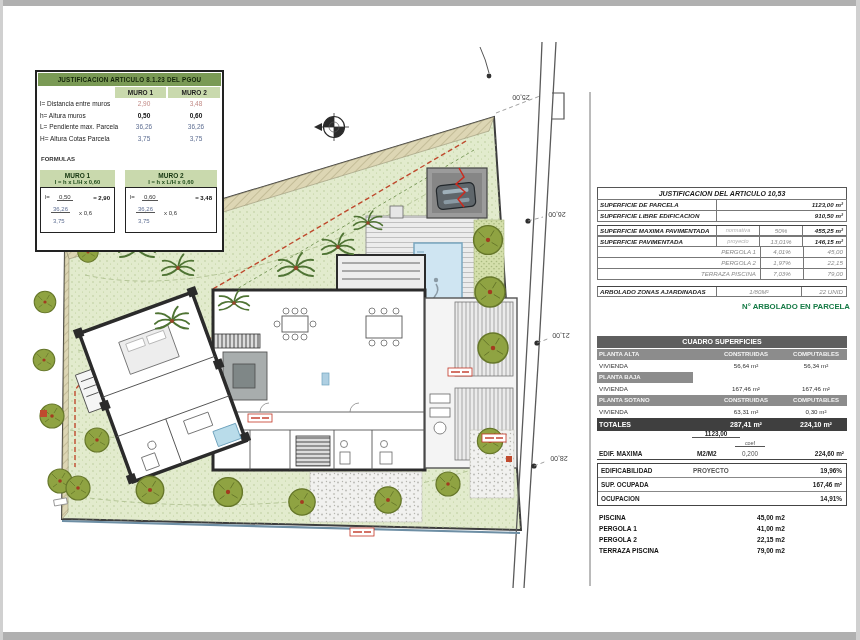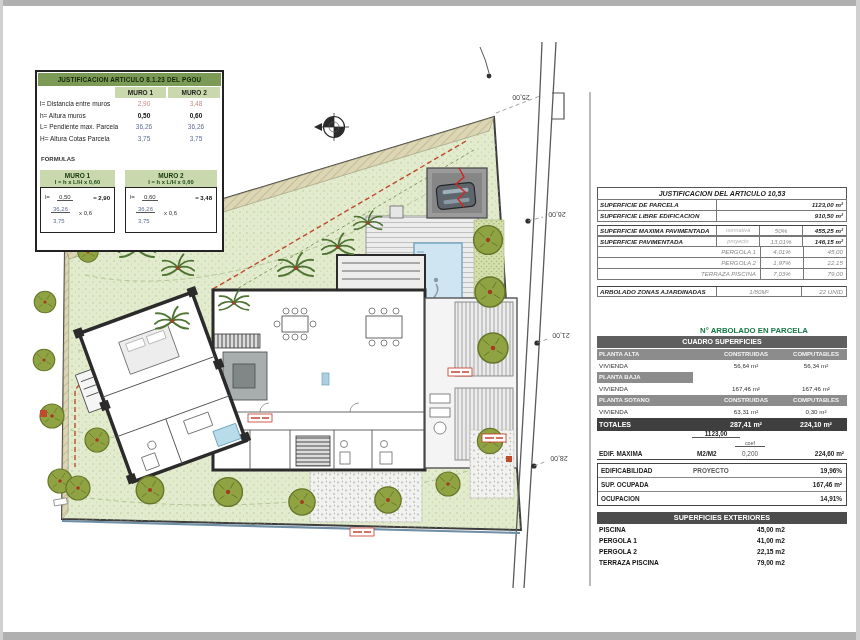--- a/index.html
+++ b/index.html
@@ -41,21 +41,21 @@
   .jt-row .c-lab{width:116px;padding-left:2px;border-right:0.8px solid #777;font-weight:bold;white-space:nowrap;overflow:hidden;}
   .jt-row .c-mid{width:42px;text-align:center;color:#b0b0b0;border-right:0.8px solid #777;font-size:5.6px;}
   .jt-row .c-pct{width:42px;text-align:center;color:#8a8a8a;border-right:0.8px solid #777;}
   .jt-row .c-val{flex:1;text-align:right;padding-right:3px;font-weight:bold;}
   .jt-row .c-val.gray{color:#8a8a8a;font-weight:normal;}
   .jt-row .c-labwide{width:158px;padding-right:4px;text-align:right;color:#8a8a8a;border-right:0.8px solid #777;}
   .jt-row .c-labarb{width:116px;padding-left:2px;border-right:0.8px solid #777;font-weight:bold;}
   .jt-row .c-midarb{width:84px;text-align:center;color:#8a8a8a;border-right:0.8px solid #777;}
   .gap4{height:4px;} .gap7{height:7px;}
 
-  #arb-note{left:700px;top:302px;width:150px;font-size:7.8px;font-weight:bold;color:#157a45;font-style:normal;margin-top:24px;}
+  #arb-note{left:700px;top:302px;width:150px;font-size:7.8px;font-weight:bold;color:#157a45;font-style:normal;text-align:right;}
 
   .cu-title{background:#5f5f5f;color:#fff;font-weight:bold;text-align:center;height:12px;line-height:12px;font-size:7px;font-style:normal;}
   .cu-band{display:flex;background:#8c8c8c;color:#f4f4f4;height:11px;line-height:11px;font-size:6px;font-weight:bold;margin-top:1px;font-style:normal;}
   .cu-band .b1{width:108px;padding-left:2px;}
   .cu-band .b2{width:78px;text-align:center;}
   .cu-band .b3{flex:1;text-align:center;}
   .cu-bandpart{background:#8c8c8c;color:#f4f4f4;height:11px;line-height:11px;font-size:6px;font-weight:bold;width:94px;padding-left:2px;margin-top:1px;font-style:normal;}
   .cu-row{display:flex;height:11px;line-height:11px;font-size:6.2px;font-style:normal;color:#333;}
   .cu-row .b1{width:108px;padding-left:2px;}
   .cu-row .b2{width:78px;text-align:center;}
@@ -522,21 +522,20 @@
     <div class="rs-val">167,46 m²</div>
   </div>
   <div class="rs-row">
     <div class="rs-lab">OCUPACION</div>
     <div class="rs-mid"></div>
     <div class="rs-val">14,91%</div>
   </div>
 </div>
 
 <div id="ext" class="abs">
-  <div class="ex-title">SUPERFICIES EXTERIORES</div>
   <div class="ex-row">
     <div class="ex-lab">PISCINA</div>
     <div class="ex-val">45,00 m2</div>
   </div>
   <div class="ex-row">
     <div class="ex-lab">PERGOLA 1</div>
     <div class="ex-val">41,00 m2</div>
   </div>
   <div class="ex-row">
     <div class="ex-lab">PERGOLA 2</div>

